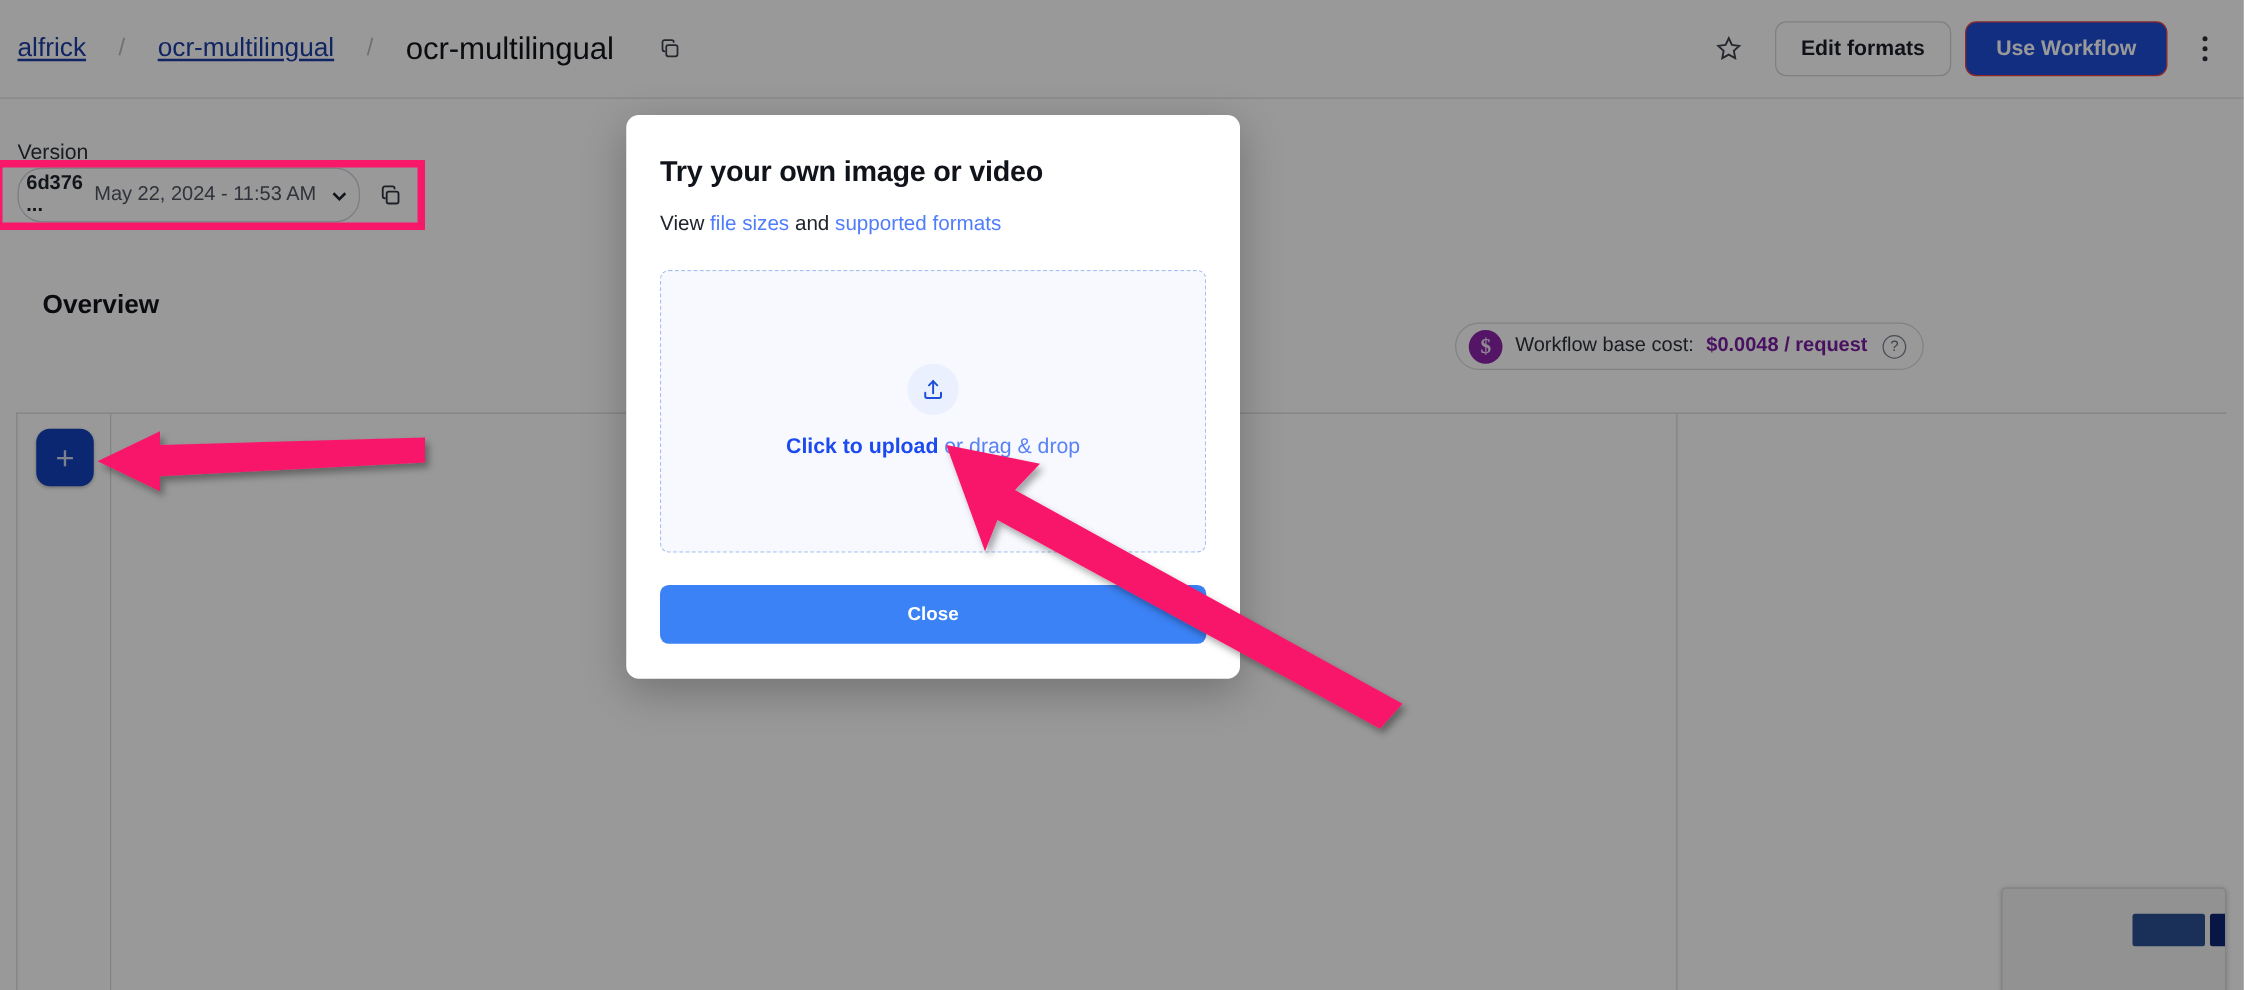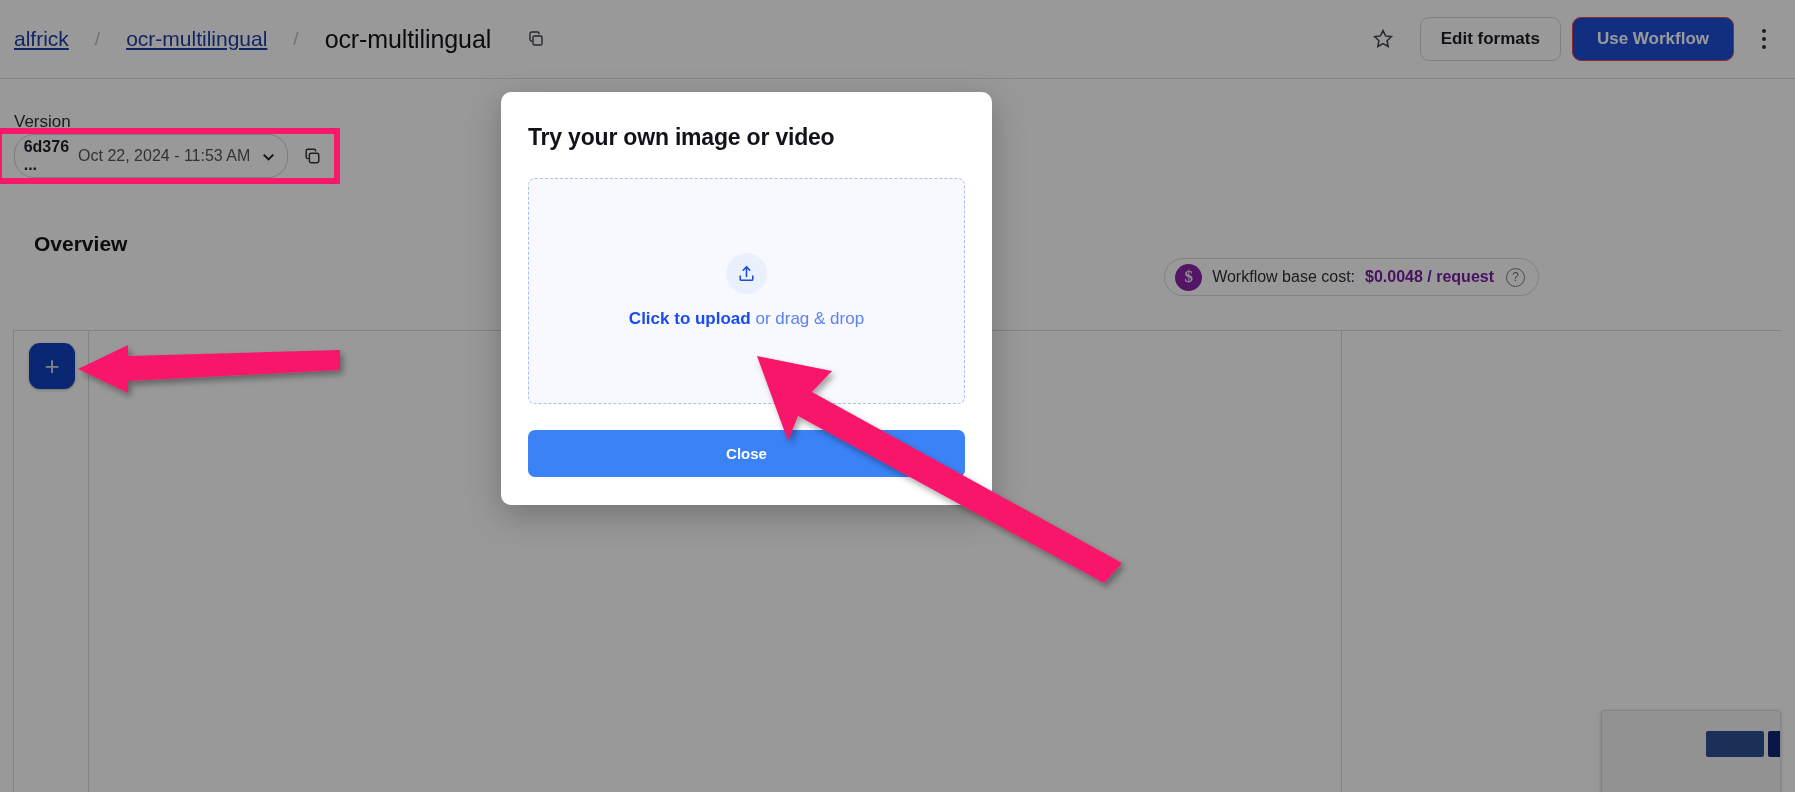--- a/index.html
+++ b/index.html
@@ -358,21 +358,21 @@
           <i></i>
           <i></i>
       </div>
     </div>
   </div>
 
   <div class="version-label">Version</div>
   <div class="version-row">
     <div class="version-select">
       <span class="version-hash">6d376 ...</span>
-      <span class="version-date">Oct 22, 2024 - 11:53 AM</span>
+      <span class="version-date">May 22, 2024 - 11:53 AM</span>
       <span class="chev">
         <svg width="19" height="19" viewBox="0 0 20 20" fill="none" stroke="currentColor" stroke-width="2.1">
           <path d="M5 8l5 5 5-5"></path>
         </svg>
       </span>
     </div>
     <span class="version-copy">
       <svg width="21" height="21" viewBox="0 0 20 20" fill="none" stroke="currentColor" stroke-width="1.4">
         <rect x="7" y="7" width="9" height="9" rx="1.6"></rect>
         <path d="M13 5.2V4.6A1.6 1.6 0 0 0 11.4 3H5.6A1.6 1.6 0 0 0 4 4.6v5.8A1.6 1.6 0 0 0 5.6 12h.6"></path>
@@ -400,20 +400,26 @@
     </div>
   </div>
 
 </div>
 
 <div class="dim-overlay"></div>
 
 <div class="modal">
   <div class="modal-title">Try your own image or video</div>
 
+  <div class="modal-sub">
+    <span>View</span>
+    <span class="lnk">file sizes</span>
+    <span>and</span>
+    <span class="lnk">supported formats</span>
+  </div>
 
   <div class="dropzone">
     <span class="upload-circle">
       <svg width="21" height="21" viewBox="0 0 24 24" fill="none" stroke="currentColor" stroke-width="1.8" stroke-linecap="round">
         <path d="M12 15.5V4.5"></path>
         <path d="M8.2 8.3L12 4.5l3.8 3.8"></path>
         <path d="M4.8 15v3.2a1.6 1.6 0 0 0 1.6 1.6h11.2a1.6 1.6 0 0 0 1.6-1.6V15"></path>
       </svg>
     </span>
     <span class="dz-text">

